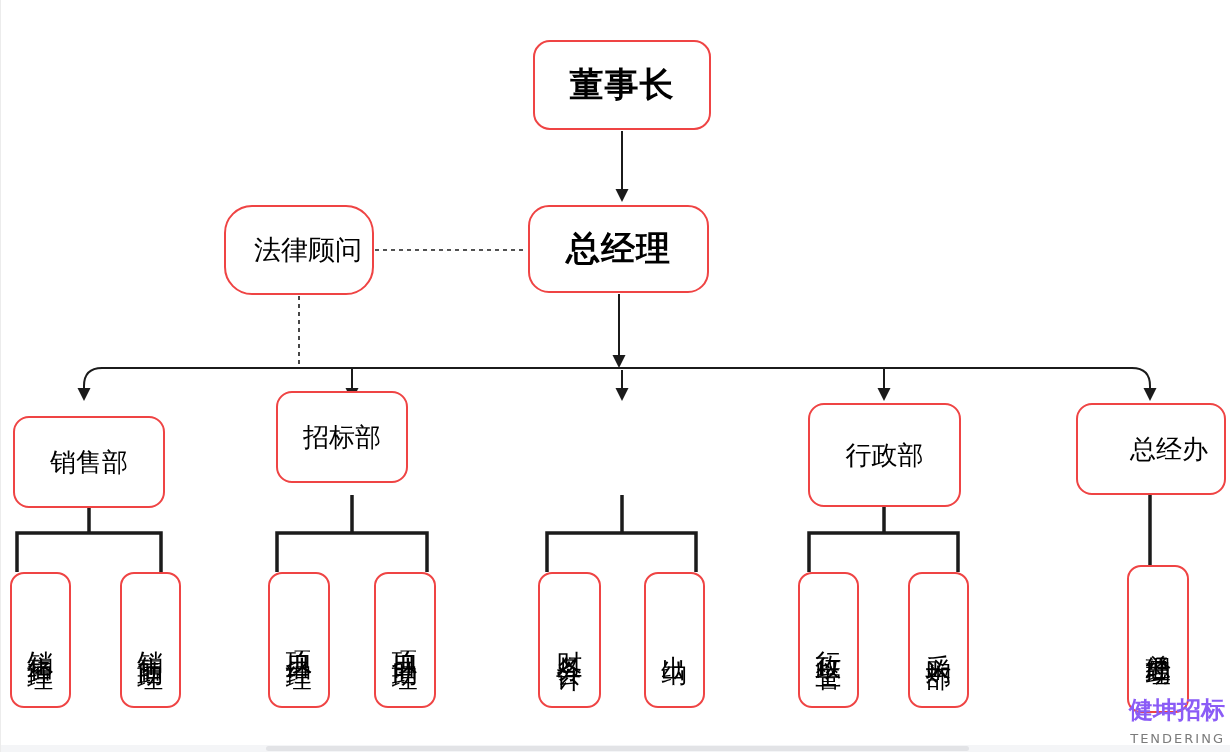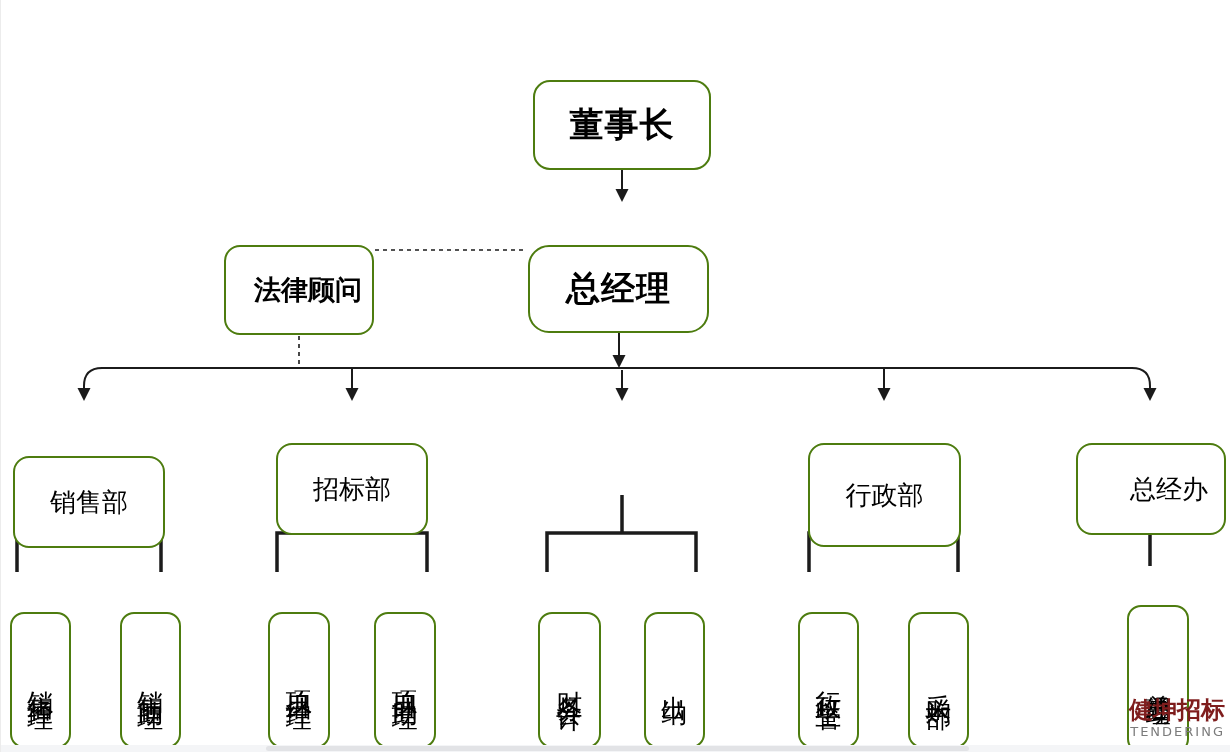--- a/index.html
+++ b/index.html
@@ -14,48 +14,47 @@
     position:absolute;left:0;top:0;width:1230px;height:752px;
     border-left:1px solid #ececec;
     box-sizing:border-box;
   }
   #lines{position:absolute;left:0;top:0;width:1230px;height:752px;}
 
   .node{
     position:absolute;
     box-sizing:border-box;
     background:#ffffff;
-    border:2px solid #4d7c0f;
+    border:2px solid #ef4444;
     display:flex;align-items:center;justify-content:center;
     color:#000000;
     text-align:center;
     line-height:1.1;
-    margin-top:40px;
   }
   .lvl-top{border-radius:17px;font-size:34px;font-weight:bold;letter-spacing:1px;}
-  .lvl-mid{border-radius:16px;font-size:27px;font-weight:bold;padding-left:18px;}
+  .lvl-mid{border-radius:28px;font-size:27px;font-weight:normal;padding-left:18px;}
   .lvl-dept{border-radius:16px;font-size:26px;font-weight:normal;}
   .lvl-staff{
     border-radius:14px;font-size:26px;font-weight:normal;
     writing-mode:vertical-rl;text-orientation:upright;
     letter-spacing:5px;
   }
   .lvl-staff.tight{letter-spacing:2px;font-size:25px;}
 
   .watermark{
     position:absolute;left:1112px;top:697px;width:112px;
     text-align:right;z-index:5;pointer-events:none;
   }
   .watermark .logo{
-    font-size:24px;font-weight:900;color:#7f1d1d;
+    font-size:24px;font-weight:900;color:#8b5cf6;
     letter-spacing:0px;line-height:1.1;white-space:nowrap;
   }
   .watermark .sub{
     font-size:13px;color:#7b7b7b;letter-spacing:2px;
-    line-height:1.2;white-space:nowrap;margin-top:1px;
+    line-height:1.2;white-space:nowrap;margin-top:8px;
   }
 
   .hscroll-track{
     position:absolute;left:0;top:745px;width:1230px;height:7px;
     background:#f4f5f7;
   }
   .hscroll-thumb{
     position:absolute;left:265px;top:1px;width:703px;height:5px;
     background:#e2e3e6;border-radius:3px;
   }
@@ -103,21 +102,21 @@
     </g>
   </svg>
 
   <div class="node lvl-top" style="left:532px;top:40px;width:178px;height:90px;">董事长</div>
 
   <div class="node lvl-top" style="left:527px;top:205px;width:181px;height:88px;border-radius:21px;">总经理</div>
 
   <div class="node lvl-mid" style="left:223px;top:205px;width:150px;height:90px;">法律顾问</div>
 
   <div class="node lvl-dept" style="left:12px;top:416px;width:152px;height:92px;">销售部</div>
-  <div class="node lvl-dept" style="left:275px;top:403px;width:152px;height:92px;">招标部</div>
+  <div class="node lvl-dept" style="left:275px;top:391px;width:132px;height:92px;">招标部</div>
   <div class="node lvl-dept" style="left:807px;top:403px;width:153px;height:104px;">行政部</div>
   <div class="node lvl-dept" style="left:1075px;top:403px;width:150px;height:92px;padding-left:36px;">总经办</div>
 
   <div class="node lvl-staff" style="left:9px;top:572px;width:61px;height:136px;">销售经理</div>
   <div class="node lvl-staff" style="left:119px;top:572px;width:61px;height:136px;">销售助理</div>
 
   <div class="node lvl-staff" style="left:267px;top:572px;width:62px;height:136px;">项目经理</div>
   <div class="node lvl-staff" style="left:373px;top:572px;width:62px;height:136px;">项目助理</div>
 
   <div class="node lvl-staff" style="left:537px;top:572px;width:63px;height:136px;">财务会计</div>

